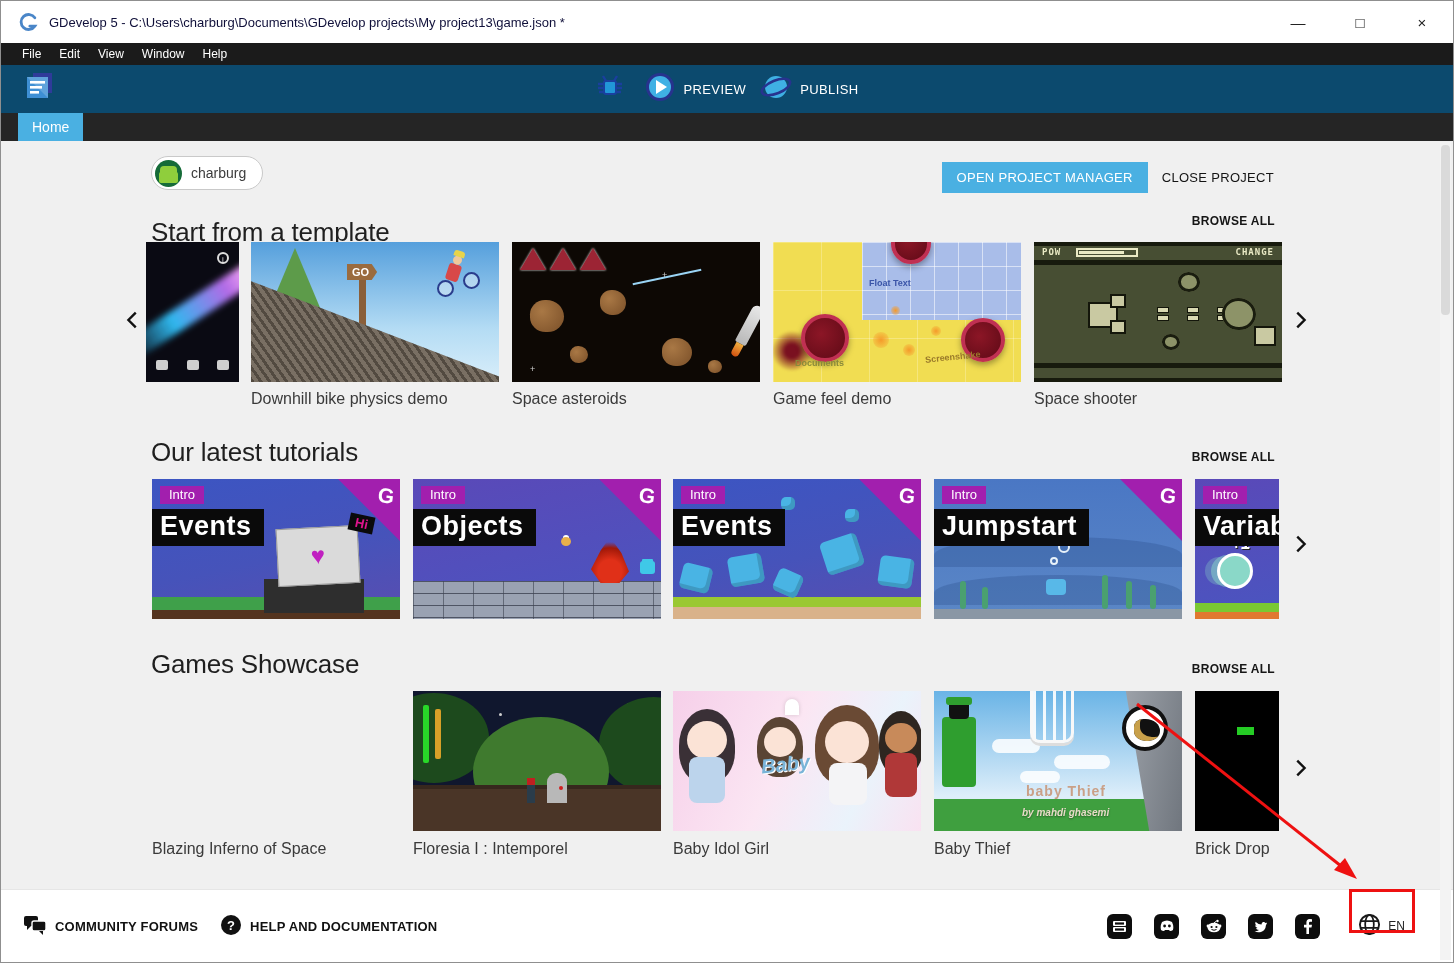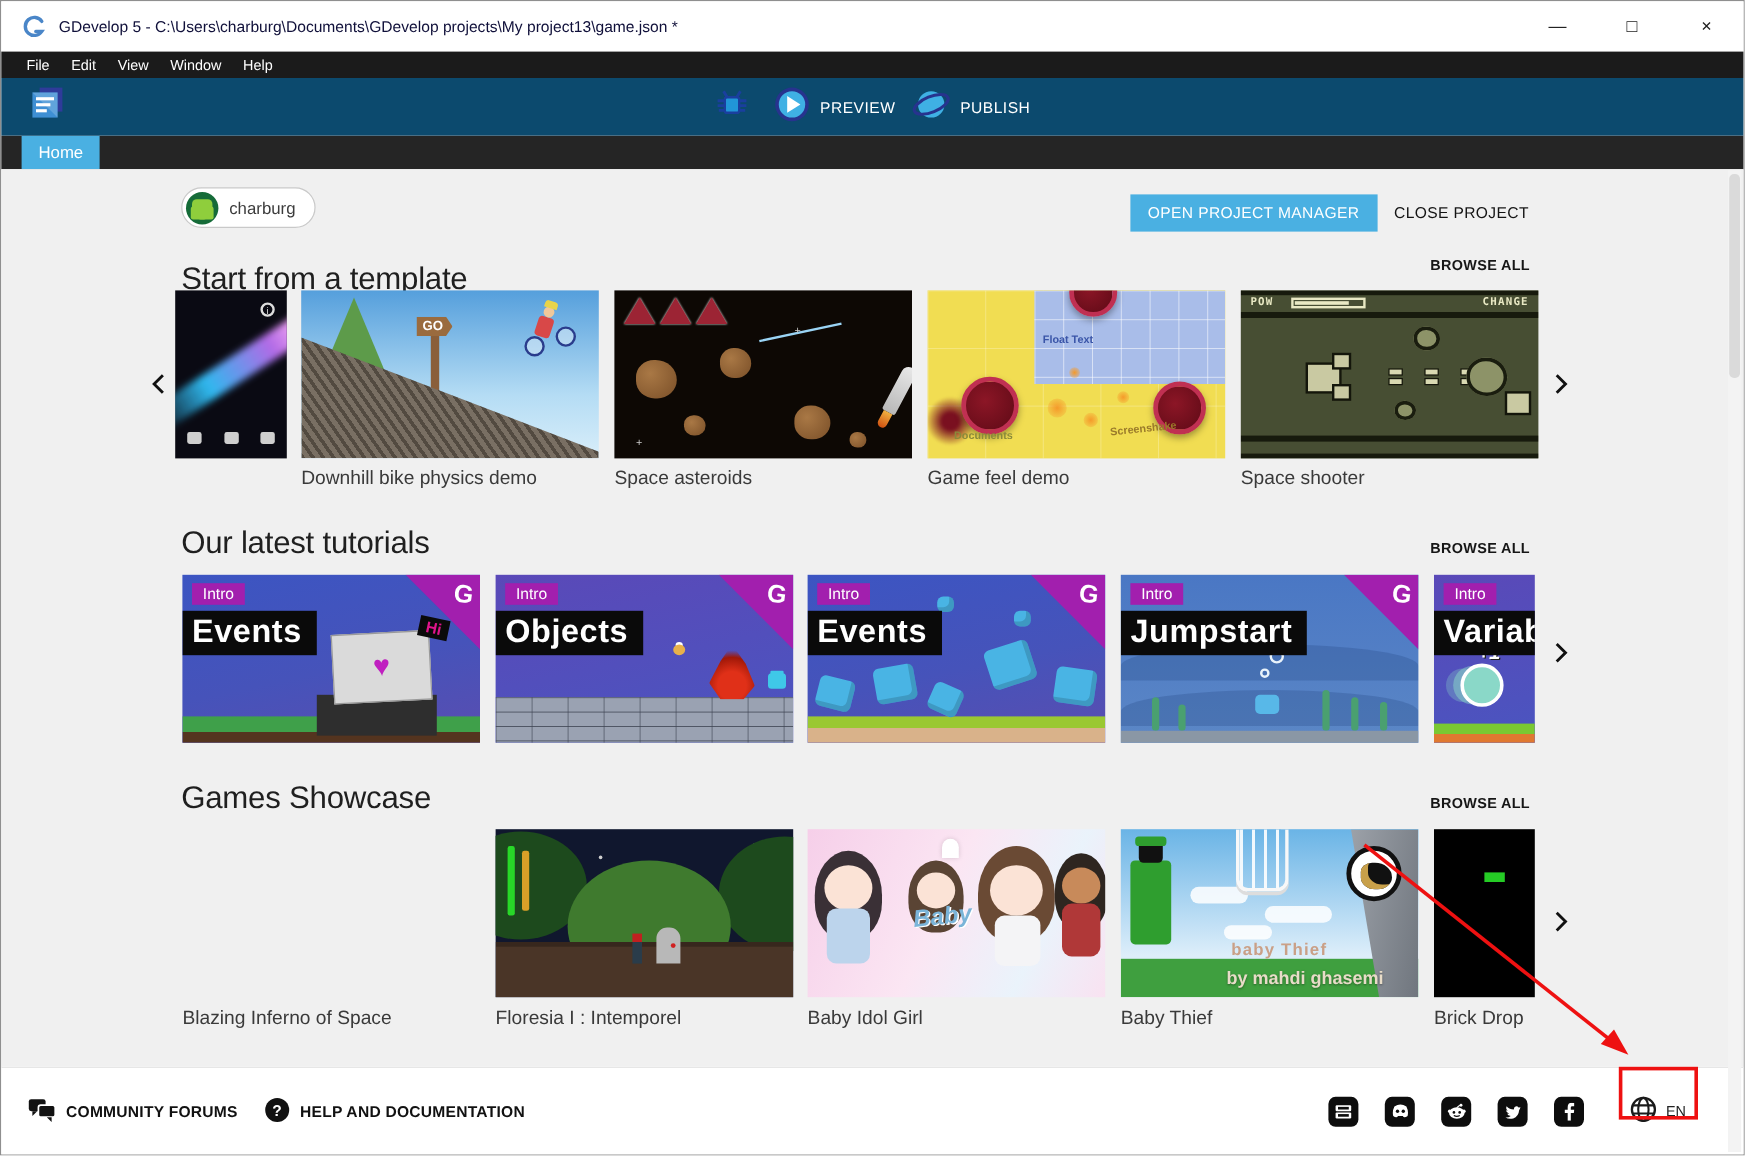--- a/index.html
+++ b/index.html
@@ -147,21 +147,21 @@
   .g-thief .grass { position:absolute; left:0; right:0; bottom:0; height:32px; background:#3f9f3f; }
   .g-thief .cloud { position:absolute; background:#fff; border-radius:20px; opacity:.85; }
   .g-thief .guy { position:absolute; left:8px; top:26px; width:34px; height:70px; background:#2f9e2f; border-radius:4px; }
   .g-thief .guy:before { content:""; position:absolute; left:7px; top:-16px; width:20px; height:18px; background:#111; border-radius:4px; }
   .g-thief .guy:after { content:""; position:absolute; left:4px; top:-20px; width:26px; height:8px; background:#2f9e2f; border-radius:3px; }
   .g-thief .rockwall { position:absolute; right:0; top:0; bottom:0; width:78px; background:linear-gradient(100deg,#a8adb4,#70767e); clip-path:polygon(28% 0, 100% 0, 100% 100%, 58% 100%); }
   .g-thief .badge { position:absolute; right:14px; top:14px; width:46px; height:46px; background:#fff; border:4px solid #111; border-radius:50%; overflow:hidden; }
   .g-thief .badge i { position:absolute; left:8px; top:10px; width:26px; height:22px; background:#111; border-radius:40% 60% 50% 50%; box-shadow:inset 6px -4px 0 #c8a04a; }
   .g-thief .cage { position:absolute; left:96px; top:0; width:44px; height:52px; border:3px solid #f8f8f8; border-top:none; border-radius:0 0 10px 10px; background:repeating-linear-gradient(90deg, rgba(255,255,255,.9) 0 3px, rgba(255,255,255,0) 3px 10px); box-shadow:0 3px 0 #ddd; }
   .g-thief .ttl { position:absolute; left:92px; top:92px; color:#caa087; font-size:14px; font-weight:700; letter-spacing:1px; }
-  .g-thief .credit { position:absolute; left:88px; top:116px; color:#e8dcc8; font-size:15px; font-weight:700; text-shadow:0 1px 2px rgba(0,0,0,.4); }
+  .g-thief .credit { position:absolute; left:88px; top:116px; color:#e8dcc8; font-size:10px; font-weight:700; text-shadow:0 1px 2px rgba(0,0,0,.4);font-style:italic; }
   .g-brick { left:1194px; width:84px; background:#000; }
   .g-brick .brick { position:absolute; left:42px; top:36px; width:17px; height:8px; background:#25cc25; }
 
   
   .footer { position:absolute; left:0; right:0; bottom:0; height:73px; background:#fff; border-top:1px solid #e6e6e6; }
   .foot-left { position:absolute; left:22px; top:0; height:100%; display:flex; align-items:center; gap:22px; }
   .foot-link { display:flex; align-items:center; gap:8px; font-size:13px; font-weight:600; letter-spacing:.2px; color:#111; background:none; border:none; font-family:inherit; }
   .foot-right { position:absolute; right:40px; top:0; height:100%; display:flex; align-items:center; gap:22px; }
   .soc { width:25px; height:25px; background:#0d0d0d; border-radius:6px; display:flex; align-items:center; justify-content:center; }
   .lang-btn { display:flex; align-items:center; gap:7px; background:none; border:none; font-family:inherit; font-size:12px; color:#222; margin-left:8px; padding:6px 8px; }

